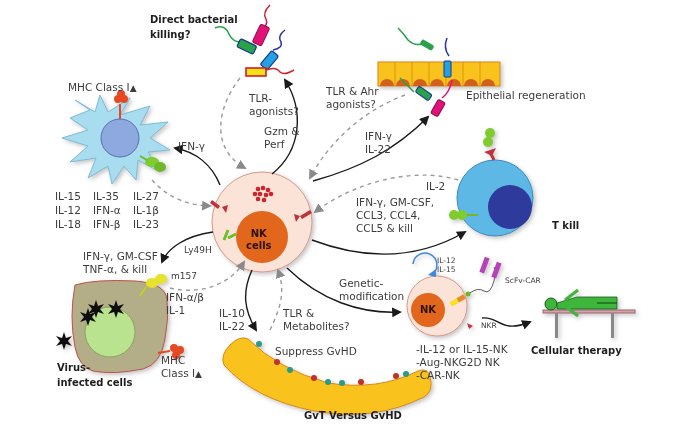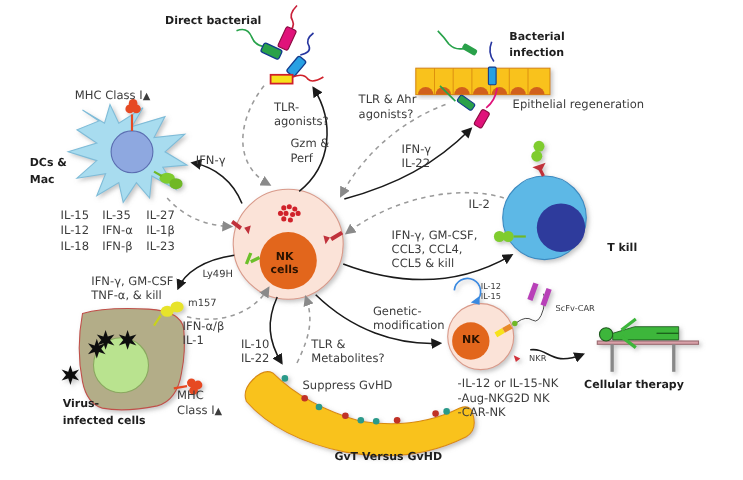--- a/index.html
+++ b/index.html
@@ -197,34 +197,27 @@
   </g>
 </svg>
 
 <div class="lbl white center" style="left:246px;top:228px;font-size:10px;line-height:12px;">
   <div>NK</div>
   <div>cells</div>
 </div>
 
 <div class="lbl bold" style="left:150px;top:12px;">
   <div>Direct bacterial</div>
-</div>
-
-<div class="lbl bold" style="left:463px;top:26px;">
-  <div>Bacterial</div>
-  <div>infection</div>
-</div>
+  <div>killing?</div>
+</div>
+
 <div class="lbl" style="left:466px;top:89px;">Epithelial regeneration</div>
 
 <div class="lbl" style="left:68px;top:81px;">
   <span>MHC Class I</span><span class="tri">▲</span>
-</div>
-<div class="lbl bold" style="left:27px;top:141px;">
-  <div>DCs &amp;</div>
-  <div>Mac</div>
 </div>
 <div class="lbl" style="left:178px;top:140px;">IFN-γ</div>
 
 <div class="lbl grid3" style="left:55px;top:190px;">
   <span>IL-15</span>
   <span>IL-35</span>
   <span>IL-27</span>
   <span>IL-12</span>
   <span>IFN-α</span>
   <span>IL-1β</span>
@@ -245,21 +238,21 @@
   <div>TLR &amp; Ahr</div>
   <div>agonists?</div>
 </div>
 <div class="lbl" style="left:365px;top:130px;">
   <div>IFN-γ</div>
   <div>IL-22</div>
 </div>
 
 <div class="lbl bold" style="left:552px;top:218px;">T kill</div>
 <div class="lbl" style="left:426px;top:180px;">IL-2</div>
-<div class="lbl" style="left:356px;top:208px;">
+<div class="lbl" style="left:356px;top:196px;">
   <div>IFN-γ, GM-CSF,</div>
   <div>CCL3, CCL4,</div>
   <div>CCL5 &amp; kill</div>
 </div>
 
 <div class="lbl" style="left:83px;top:250px;">
   <div>IFN-γ, GM-CSF</div>
   <div>TNF-α, &amp; kill</div>
 </div>
 <div class="lbl sm" style="left:184px;top:245px;">Ly49H</div>

